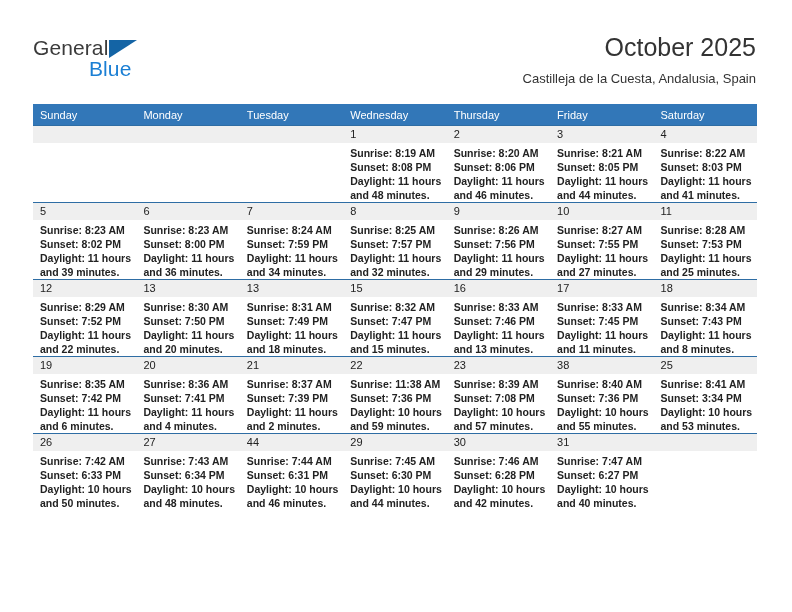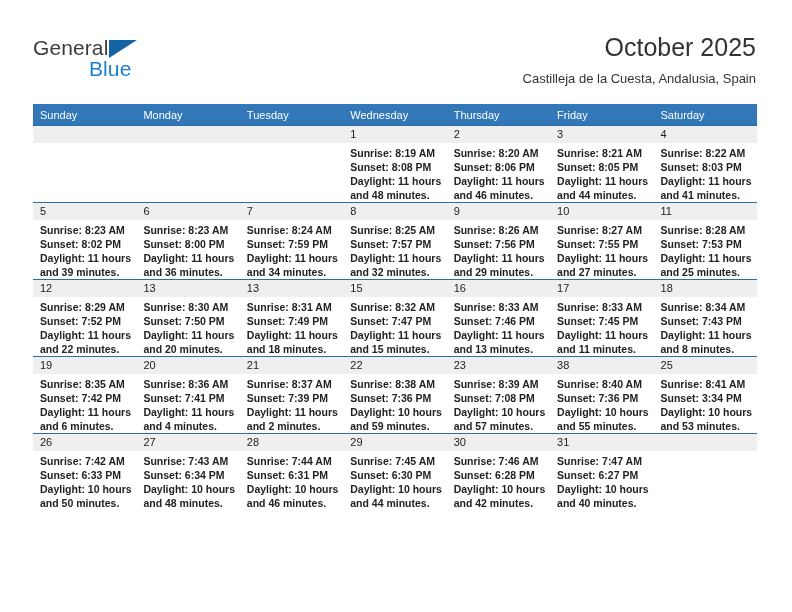--- a/index.html
+++ b/index.html
@@ -431,21 +431,21 @@
                 <div>Sunset: 7:39 PM</div>
                 <div>Daylight: 11 hours</div>
                 <div>and 2 minutes.</div>
               </div>
             </div>
           </td>
           <td>
             <div class="daybox">
               <div class="daynum-band">22</div>
               <div class="details">
-                <div>Sunrise: 8:38 AM</div>
+                <div>Sunrise: 11:38 AM</div>
                 <div>Sunset: 7:36 PM</div>
                 <div>Daylight: 10 hours</div>
                 <div>and 59 minutes.</div>
               </div>
             </div>
           </td>
           <td>
             <div class="daybox">
               <div class="daynum-band">23</div>
               <div class="details">
@@ -497,21 +497,21 @@
               <div class="details">
                 <div>Sunrise: 7:43 AM</div>
                 <div>Sunset: 6:34 PM</div>
                 <div>Daylight: 10 hours</div>
                 <div>and 48 minutes.</div>
               </div>
             </div>
           </td>
           <td>
             <div class="daybox">
-              <div class="daynum-band">28</div>
+              <div class="daynum-band">44</div>
               <div class="details">
                 <div>Sunrise: 7:44 AM</div>
                 <div>Sunset: 6:31 PM</div>
                 <div>Daylight: 10 hours</div>
                 <div>and 46 minutes.</div>
               </div>
             </div>
           </td>
           <td>
             <div class="daybox">

